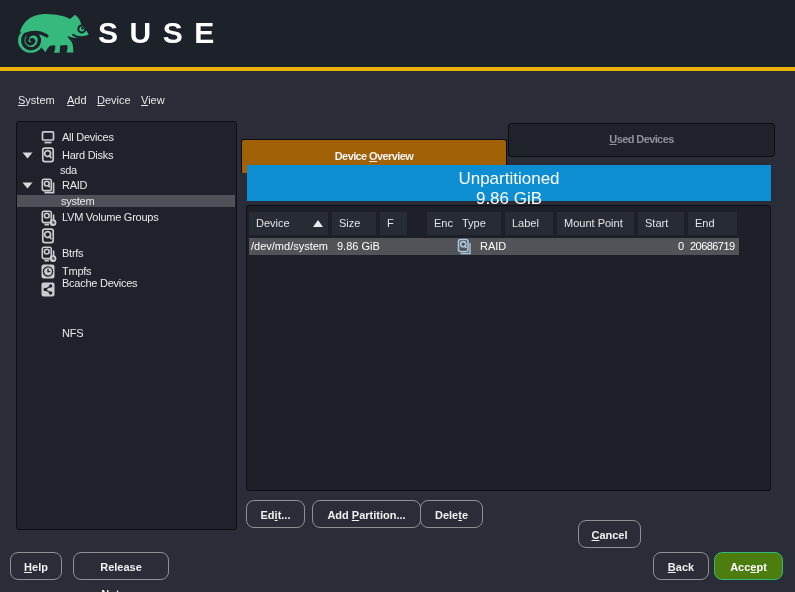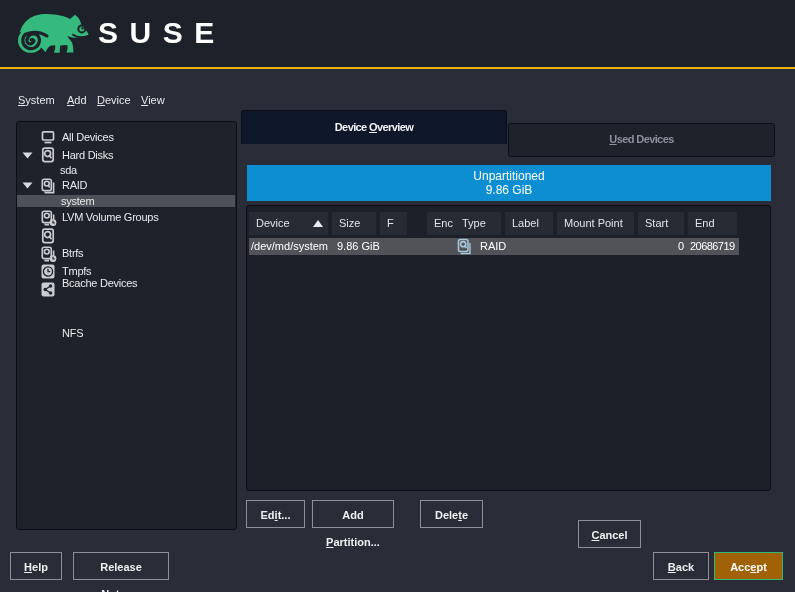--- a/index.html
+++ b/index.html
@@ -1,38 +1,38 @@
 <!DOCTYPE html>
 <html><head>
 <meta charset="utf-8">
 <style>
   html,body{margin:0;padding:0;}
   body{width:795px;height:592px;background:#2a2d37;font-family:"Liberation Sans",sans-serif;position:relative;overflow:hidden;}
   .abs{position:absolute;}
   u{text-decoration:underline;text-underline-offset:1px;}
   
-  #hdr{left:0;top:0;width:795px;height:67px;background:#1d212a;border-bottom:2px solid #eab308;}
+  #hdr{left:0;top:0;width:795px;height:67px;background:#1d212a;border-bottom:4px solid #eab308;}
   
   .menu{top:93px;height:14px;font-size:11px;color:#e6e8ea;line-height:14px;}
   
   #lpanel{left:16px;top:121px;width:219px;height:407px;background:#1f222b;border:1px solid #0c0e13;border-radius:3px;}
   .tlabel{font-size:11px;color:#e8eaec;line-height:13px;letter-spacing:-0.25px;}
   
-  #tab1{left:241px;top:110px;width:264px;height:33px;letter-spacing:-0.6px;background:#0f172a;border:1px solid #0c0e13;border-bottom:none;border-radius:3px 3px 0 0;text-align:center;line-height:32px;font-size:11px;font-weight:bold;color:#f2f3f5;}
+  #tab1{left:241px;top:139px;width:264px;height:33px;letter-spacing:-0.6px;background:#a16207;border:1px solid #0c0e13;border-bottom:none;border-radius:3px 3px 0 0;text-align:center;line-height:32px;font-size:11px;font-weight:bold;color:#f2f3f5;}
   #tab2{left:508px;top:123px;width:265px;height:32px;letter-spacing:-0.6px;background:#1f222b;border:1px solid #0c0e13;border-radius:3px;text-align:center;line-height:30px;font-size:11px;font-weight:bold;color:#8d919a;}
   
-  #bluebar{left:247px;top:165px;width:524px;height:36px;background:#0d8ed2;color:#fff;font-size:12px;text-align:center;}
+  #bluebar{left:247px;top:165px;width:524px;height:36px;background:#0d8ed2;color:#fff;font-size:17px;text-align:center;}
   
   #tpanel{left:246px;top:205px;width:523px;height:284px;background:#1d2028;border:1px solid #0b0d12;border-radius:3px;}
   .hc{position:absolute;top:6px;height:23px;background:#272b34;color:#e2e4e8;font-size:11px;line-height:23px;padding-left:7px;box-sizing:border-box;}
   #drow{position:absolute;left:2px;top:32px;width:490px;height:17px;background:#515358;color:#fff;font-size:11px;line-height:17px;}
   .dcell{position:absolute;top:0;}
   
-  .btn{position:absolute;height:28px;border:1px solid #8d9196;border-radius:0;background:transparent;color:#eef0f1;font-size:11px;font-weight:bold;text-align:center;line-height:27px;box-sizing:border-box;}
-  #accept{background:#a16207;border:1px solid #2fb877;color:#fff;}
+  .btn{position:absolute;height:28px;border:1px solid #8d9196;border-radius:8px;background:transparent;color:#eef0f1;font-size:11px;font-weight:bold;text-align:center;line-height:27px;box-sizing:border-box;}
+  #accept{background:#4d7c0f;border:1px solid #2fb877;color:#fff;}
 </style>
 </head>
 <body>
 <div id="hdr" class="abs">
   <svg class="abs" style="left:14px;top:12px;" width="215" height="46" viewBox="0 0 215 46">
 
     <ellipse cx="16.8" cy="28.5" rx="12.8" ry="12.3" fill="#35b97c"></ellipse>
     <path fill="#35b97c" d="
       M 6 20
       C 10 6 22 1.8 32 2
@@ -191,20 +191,20 @@
         </g>
       </svg>
     </span>
     <span class="dcell" style="left:231px;">RAID</span>
     <span class="dcell" style="left:391px;width:44px;text-align:right;">0</span>
     <span class="dcell" style="left:441px;width:44px;text-align:right;letter-spacing:-0.55px;">20686719</span>
   </div>
 </div>
 
 <button class="btn" style="left:246px;top:500px;width:59px;">Ed<u>i</u>t...</button>
-<button class="btn" style="left:312px;top:500px;width:82px;">Add <u>P</u>artition...</button>
+<button class="btn" style="left:312px;top:500px;width:109px;">Add <u>P</u>artition...</button>
 <button class="btn" style="left:420px;top:500px;width:63px;">Dele<u>t</u>e</button>
 
 <button class="btn" style="left:10px;top:552px;width:52px;"><u>H</u>elp</button>
 <button class="btn" style="left:73px;top:552px;width:96px;">Release Notes...</button>
 <button class="btn" style="left:578px;top:520px;width:63px;"><u>C</u>ancel</button>
 <button class="btn" style="left:653px;top:552px;width:56px;"><u>B</u>ack</button>
 <button id="accept" class="btn" style="left:714px;top:552px;width:69px;">Acc<u>e</u>pt</button>
 
 </body></html>

